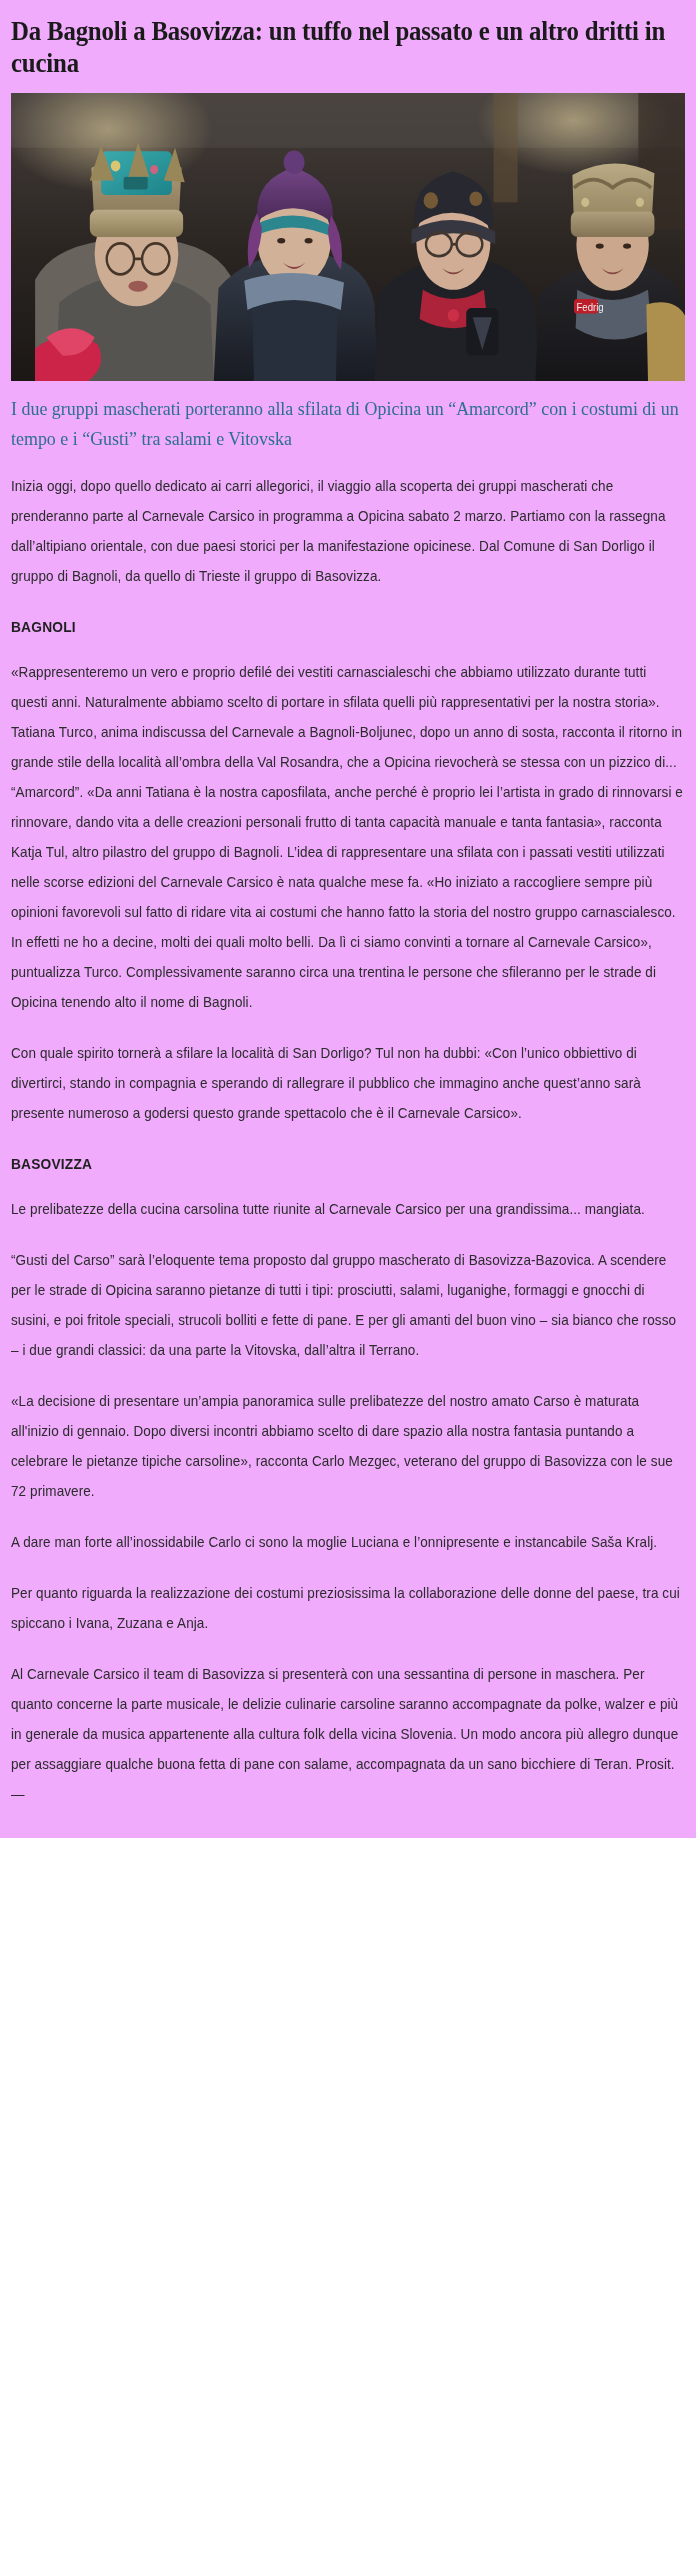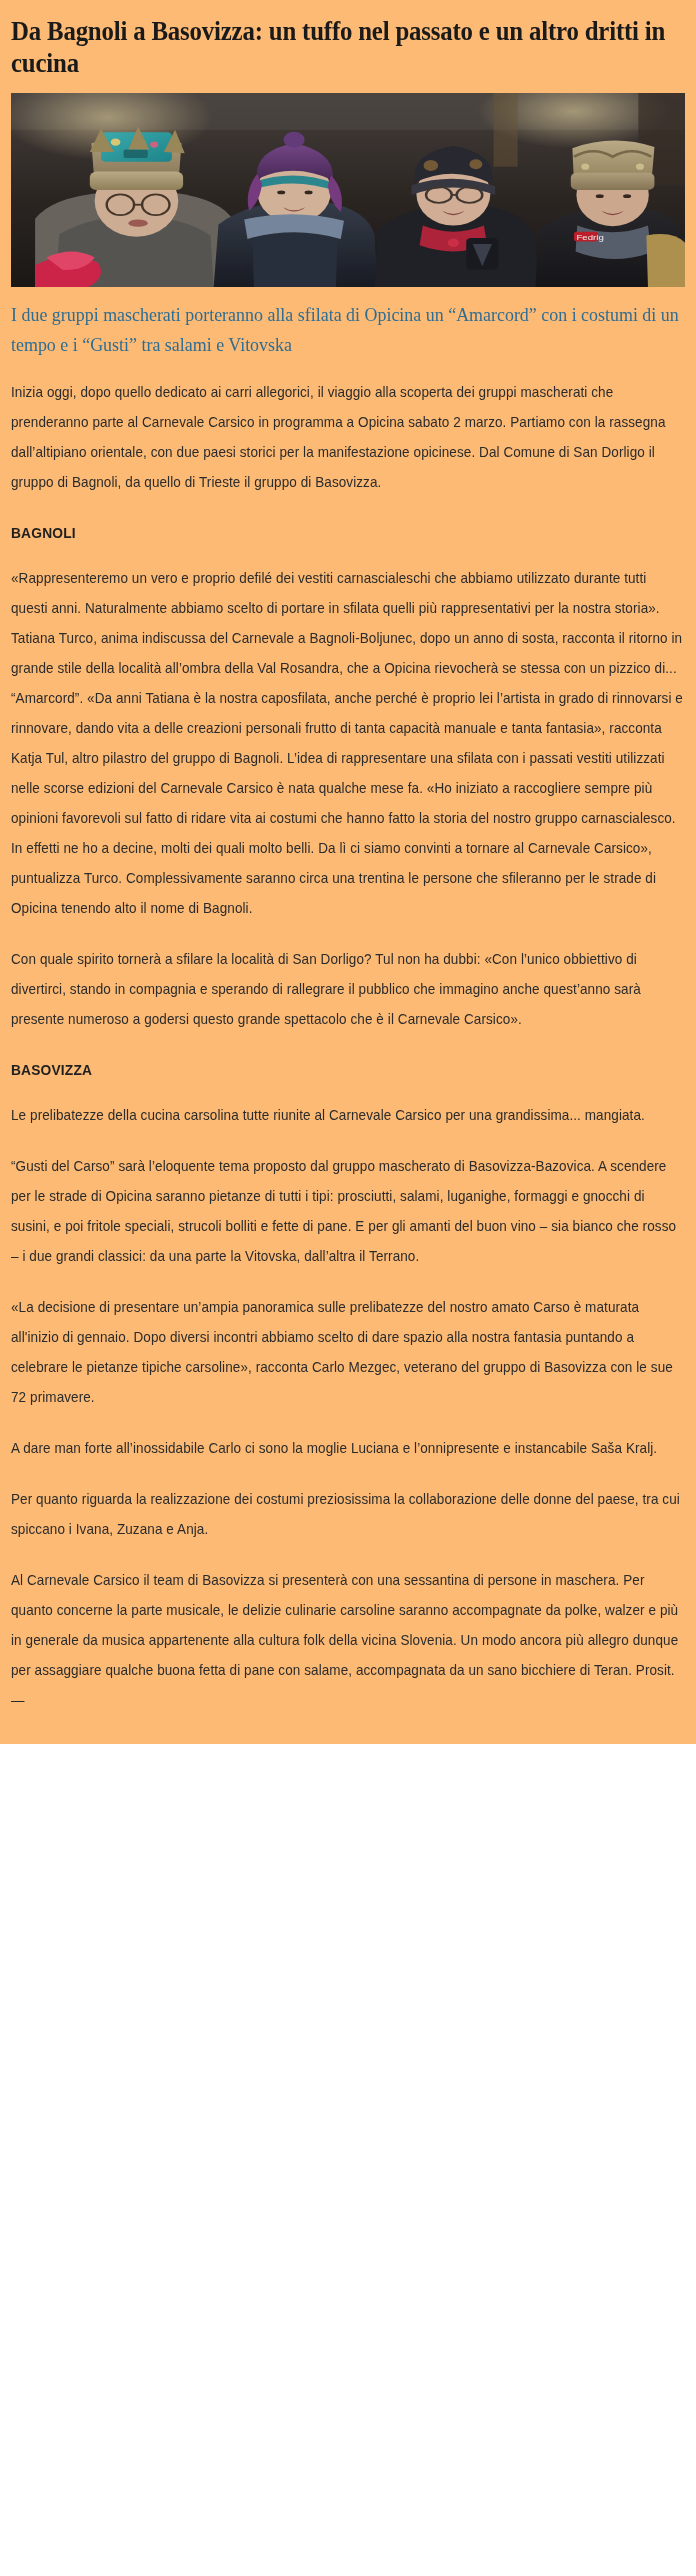--- a/index.html
+++ b/index.html
@@ -9,41 +9,41 @@
   }
   body {
     width: 696px;
     font-family: "Liberation Sans", sans-serif;
     -webkit-font-smoothing: antialiased;
   }
   .article {
     width: 696px;
     box-sizing: border-box;
     padding: 14.5px 11.3px 8px 11.3px;
-    background: #fdba74;
+    background: #f0abfc;
   }
   .headline {
     font-family: "Liberation Serif", "DejaVu Serif", serif;
     font-weight: bold;
     font-size: 27px;
     line-height: 1.22;
     color: #1a1a1a;
     letter-spacing: -0.2px;
     margin: 0 0 13px 0;
     transform: scaleX(0.92);
     transform-origin: left center;
     width: 108.7%;
   }
   .hero-figure {
     margin: 0 0 8px 0;
     line-height: 0;
   }
   .hero-photo {
     width: 674px;
-    height: 194px;
+    height: 288px;
     display: block;
     position: relative;
     overflow: hidden;
     background: #2b2623;
   }
   .hero-photo svg { display: block; width: 100%; height: 100%; }
 
   .standfirst {
     font-family: "Liberation Serif", "DejaVu Serif", serif;
     font-size: 19.3px;

